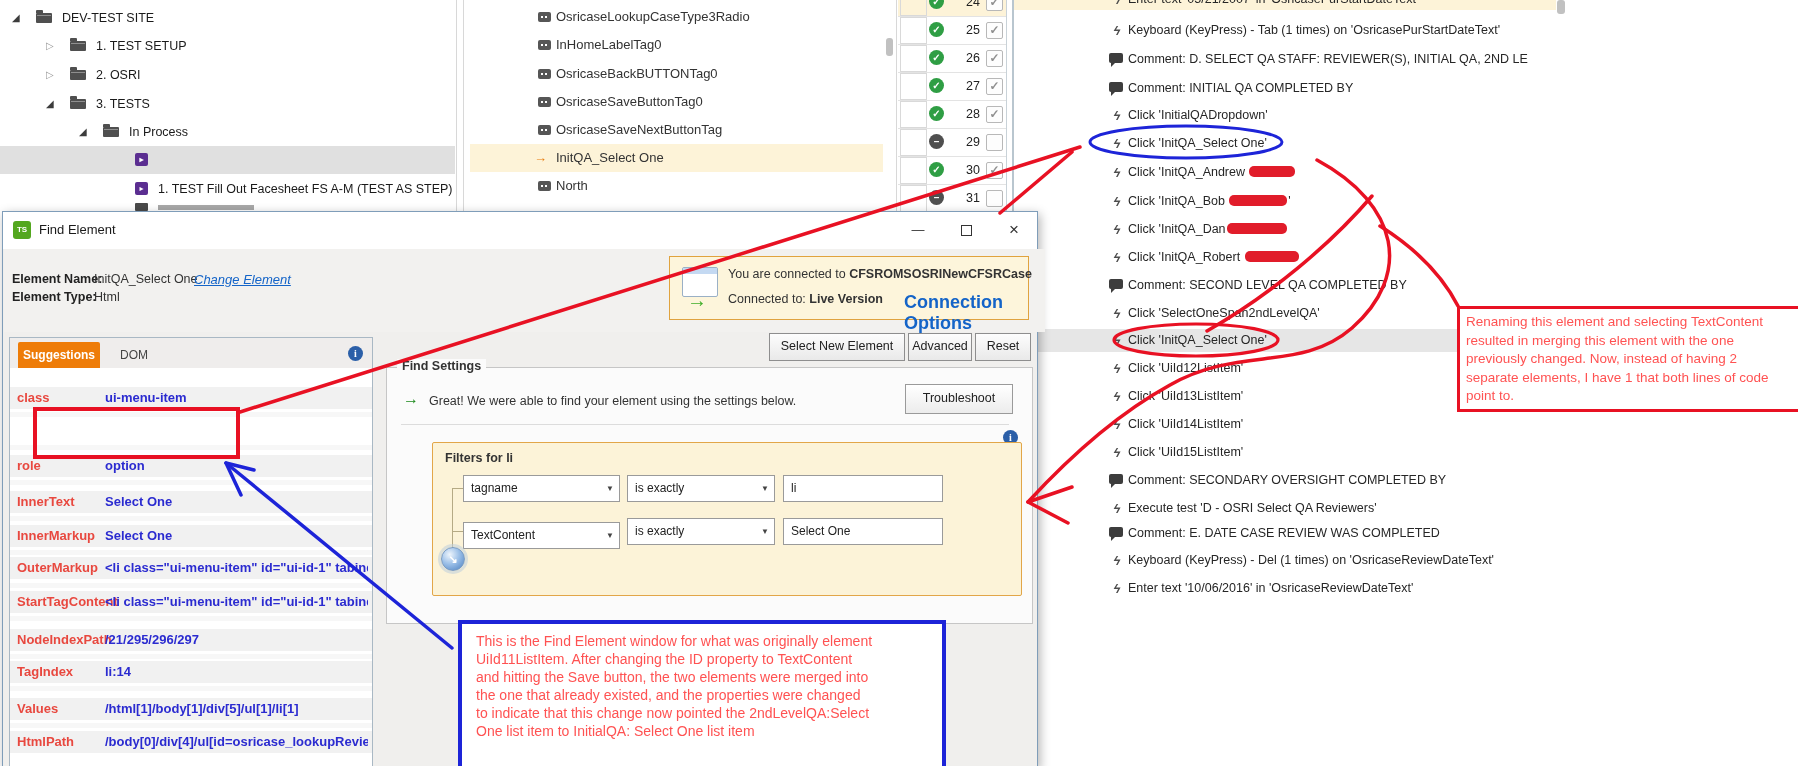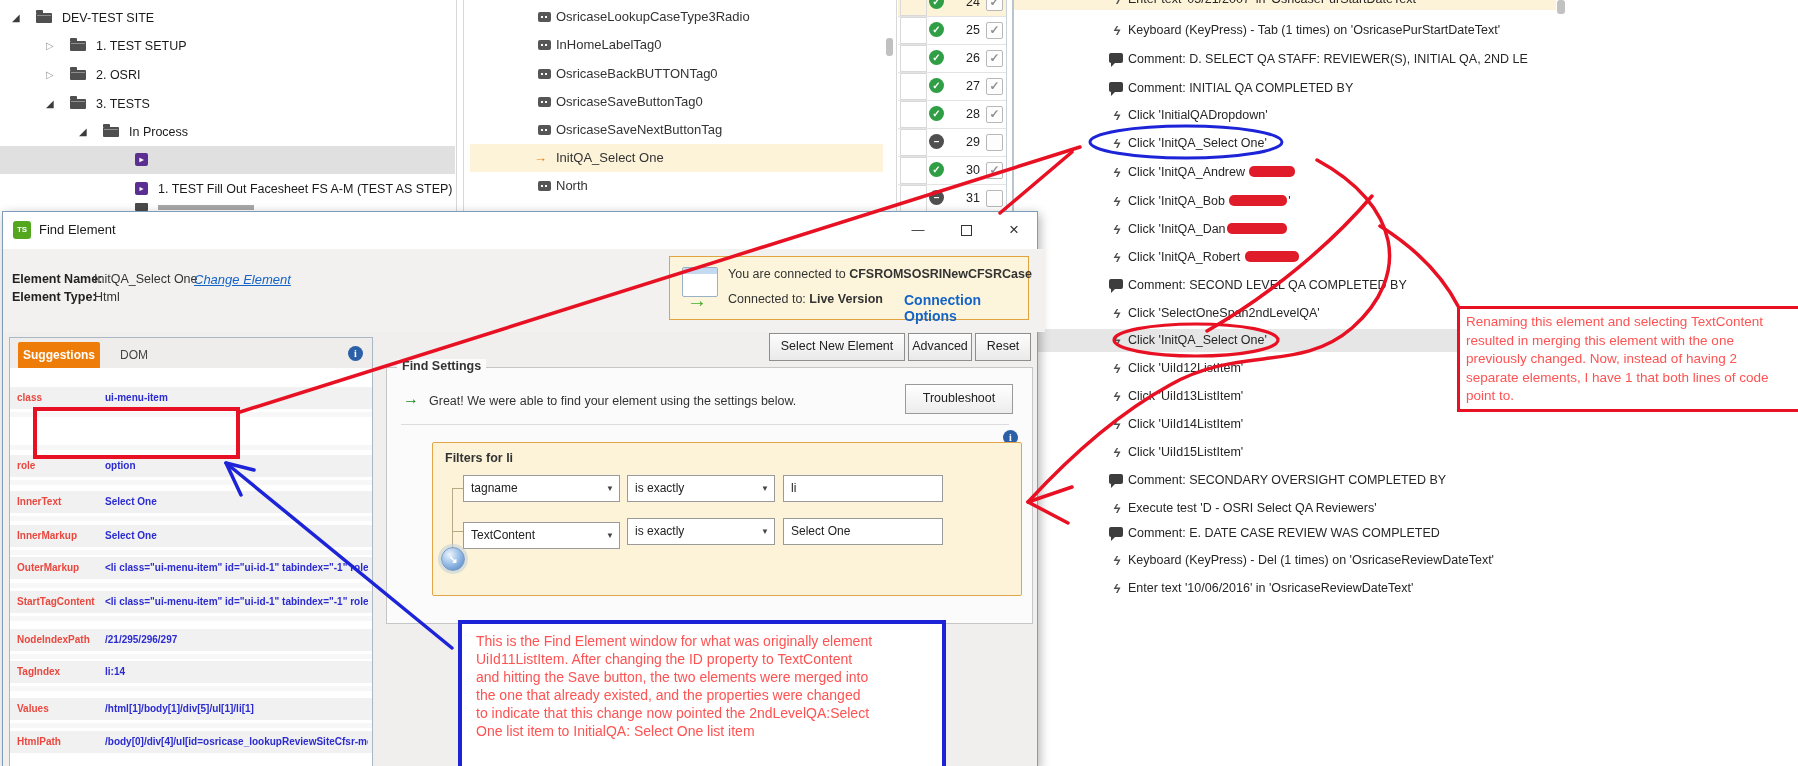--- a/index.html
+++ b/index.html
@@ -73,21 +73,21 @@
   .hlabel{position:absolute;font-size:12.5px;font-weight:bold;color:#222;}
   .hvalue{position:absolute;font-size:12.5px;color:#333;}
   .hlink{position:absolute;font-size:13px;color:#1464c8;font-style:italic;text-decoration:underline;}
 
   .connbox{position:absolute;left:665px;top:7px;width:358px;height:62px;background:#fdf5db;border:1px solid #e0a33e;}
   .connwin{position:absolute;left:12px;top:10px;width:34px;height:28px;background:#fff;border:1px solid #9ab0c6;border-radius:2px;}
   .connwin:before{content:"";position:absolute;left:0;top:0;width:100%;height:6px;background:#c4d9f2;}
   .connarrow{position:absolute;left:4px;top:22px;font-size:20px;font-weight:bold;color:#3fae29;line-height:20px;}
   .conn-l1{position:absolute;left:58px;top:10px;font-size:12.5px;color:#333;white-space:nowrap;}
   .conn-l2{position:absolute;left:58px;top:35px;font-size:12.5px;color:#333;white-space:nowrap;}
-  .conn-opt{position:absolute;left:234px;top:35px;font-size:14px;font-weight:bold;color:#1464c8;}
+  .conn-opt{position:absolute;left:234px;top:35px;font-size:18px;font-weight:bold;color:#1464c8;}
 
   .dlg-btn{position:absolute;top:121px;height:26px;background:linear-gradient(#fdfdfd,#e9e9e9);border:1px solid #8e8e8e;
            font-size:12.5px;color:#222;text-align:center;line-height:24px;}
 
   .group{position:absolute;left:383px;top:155px;width:645px;height:255px;border:1px solid #c6c6c6;background:#fbfbfb;}
   .legend{position:absolute;left:10px;top:-9px;background:#fbfbfb;padding:0 5px;font-size:12.5px;font-weight:bold;color:#333;}
   .great-arrow{position:absolute;left:16px;top:22px;color:#1d8a1d;font-weight:bold;font-size:16px;}
   .great-text{position:absolute;left:42px;top:26px;font-size:12.5px;color:#333;white-space:nowrap;}
   .tshoot{position:absolute;left:518px;top:16px;width:106px;height:28px;background:linear-gradient(#fff,#ececec);
           border:1px solid #9a9a9a;font-size:12.5px;text-align:center;line-height:27px;}
@@ -103,21 +103,21 @@
   .dd .arr{position:absolute;right:5px;top:0;line-height:25px;font-size:8px;color:#444;}
   .sphere{position:absolute;left:8px;top:104px;width:22px;height:22px;border-radius:50%;border:1px solid #7a9cc4;
           background:radial-gradient(circle at 35% 30%,#eef5fc,#9cc0e8 45%,#4a7fc0);color:#fff;font-size:11px;font-weight:bold;
           text-align:center;line-height:22px;box-shadow:0 0 0 3px rgba(190,205,220,.55);}
 
   .props-panel{position:absolute;left:6px;top:125px;width:362px;height:429px;background:#fff;border:1px solid #a9b8c4;overflow:hidden;}
   .tabstrip{position:absolute;left:0;top:0;width:100%;height:30px;background:#efedec;}
   .tab-active{position:absolute;left:8px;top:4px;width:82px;height:26px;background:#ee7c08;color:#fff;font-weight:bold;
               font-size:12px;text-align:center;line-height:26px;border-radius:2px 2px 0 0;}
   .tab-idle{position:absolute;left:98px;top:4px;width:52px;height:26px;color:#444;font-size:12px;text-align:center;line-height:26px;}
-  .prow{position:absolute;left:0;width:362px;height:22px;background:#f1f1f1;line-height:22px;font-size:10px;}
+  .prow{position:absolute;left:0;width:362px;height:22px;background:#f1f1f1;line-height:22px;font-size:13px;}
   .pstrip{position:absolute;left:0;width:362px;height:5px;background:#f7f7f7;}
   .pname{position:absolute;left:7px;top:0;font-weight:bold;color:#e8483f;}
   .pval{position:absolute;left:95px;top:0;right:4px;font-weight:bold;color:#2b2bd0;white-space:nowrap;overflow:hidden;}
   .grip-dot{position:absolute;width:4px;height:4px;background:#a0a0a0;}
 
   
   .red-note{left:1457px;top:306px;width:332px;height:92px;background:#fff;border:3px solid #e81123;z-index:45;
             padding:4px 6px;font-size:13.5px;line-height:18.5px;color:#ff5252;}
   .blue-note{left:458px;top:620px;width:452px;height:128px;background:#fff;border:4px solid #1d24d8;z-index:45;
              padding:8px 14px;font-size:14px;line-height:18px;color:#ff5252;}

